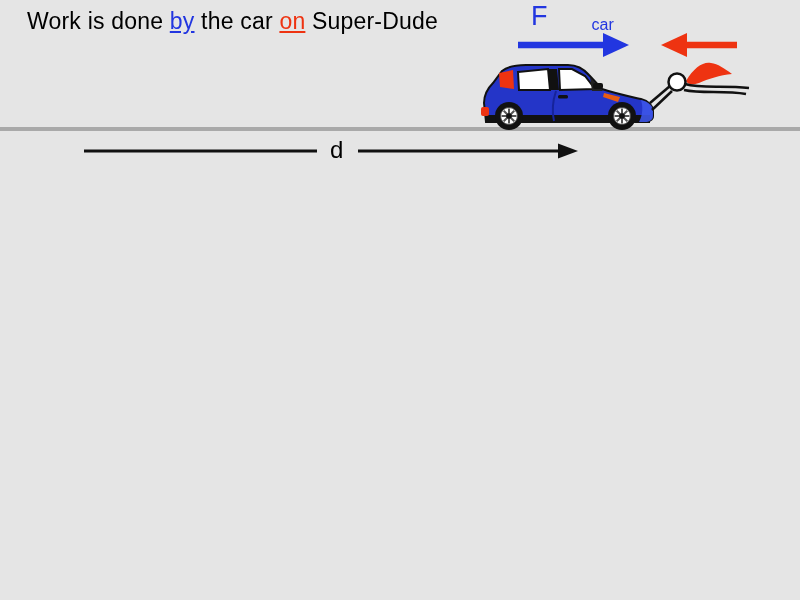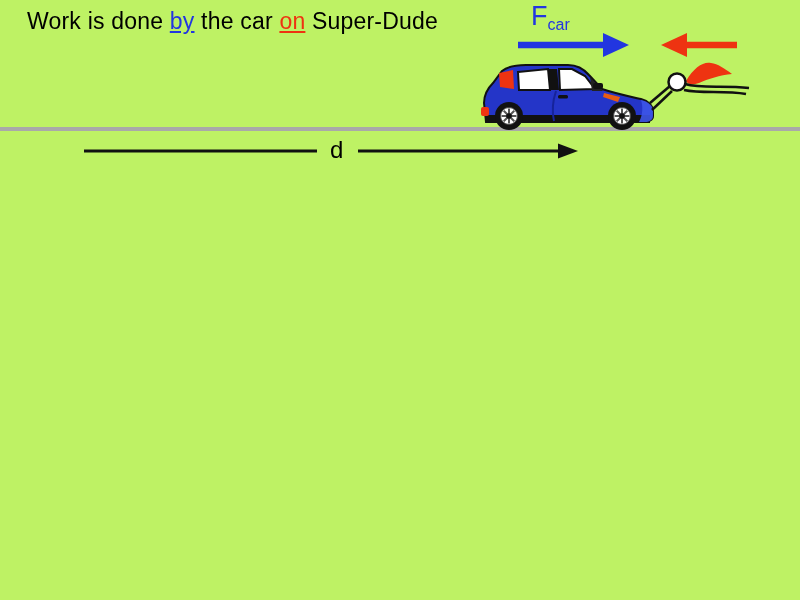--- a/index.html
+++ b/index.html
@@ -1,29 +1,29 @@
 <!DOCTYPE html>
 <html style="--force-car-blue: #2236e0; --force-super-dude-red: #ee3311; --car-body-blue: #2435c8; --cape-red: #ee3311; --ground-gray: #a9a9a9;"><head>
 <meta charset="utf-8">
 <style>
   html,body{margin:0;padding:0;background:#fff;}
   .slide{
-    position:relative;width:800px;height:600px;background:#bef264;
+    position:relative;width:800px;height:600px;background:#e5e5e5;
     overflow:hidden;font-family:"Liberation Sans",sans-serif;
   }
   .scene-svg{position:absolute;left:0;top:0;width:800px;height:600px;}
   .title{
     position:absolute;left:27px;top:8px;font-size:23px;color:#000;
     white-space:nowrap;letter-spacing:0.2px;
   }
   .c-blue{color:var(--force-car-blue);}
   .c-red{color:var(--force-super-dude-red);}
   .u{text-decoration:underline;}
   .flabel{position:absolute;font-size:27px;white-space:nowrap;}
-  .flabel sub{font-size:16px;vertical-align:-5px;letter-spacing:0;}
+  .flabel sub{font-size:16px;vertical-align:-5px;letter-spacing:0;margin-left:44px;}
   .flabel-car{left:531px;top:1px;color:var(--force-car-blue);}
   .flabel-sd{left:695px;top:1px;color:var(--force-super-dude-red);}
   .dlabel{position:absolute;left:330px;top:136px;font-size:24px;color:#000;}
   
   .stroke-blue{stroke:var(--force-car-blue);}
   .fill-blue{fill:var(--force-car-blue);}
   .stroke-red{stroke:var(--force-super-dude-red);}
   .fill-red{fill:var(--force-super-dude-red);}
   .fill-car{fill:var(--car-body-blue);}
   .fill-cape{fill:var(--cape-red);}

